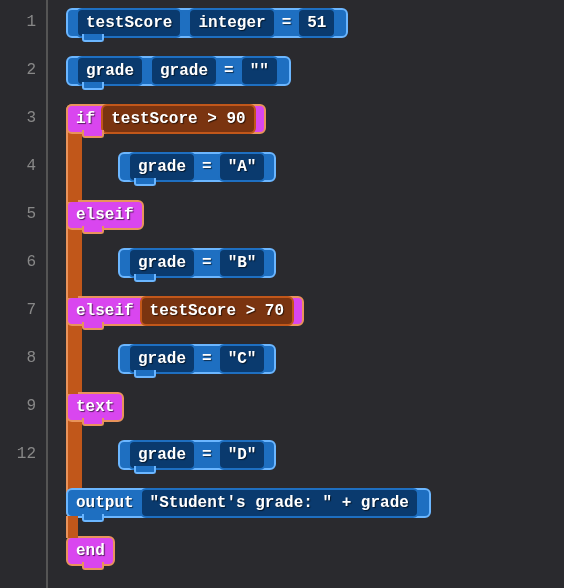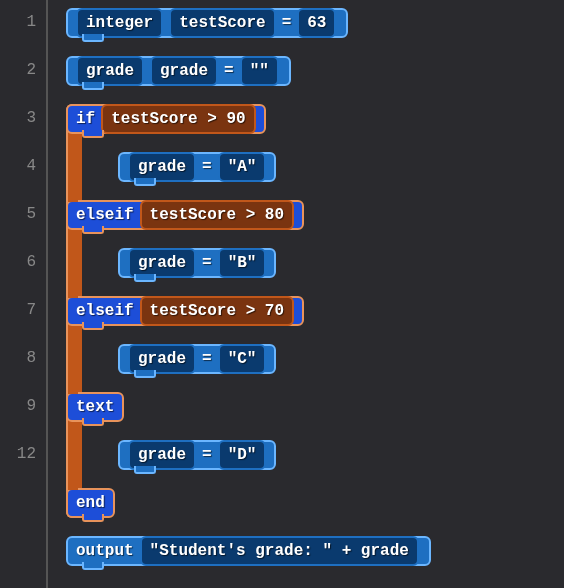--- a/index.html
+++ b/index.html
@@ -67,21 +67,21 @@
   }
   .blue-outer {
     background: #1e6fc1;
     border-color: #6bb6ff;
   }
   .blue-inner {
     background: #0a3a6e;
     border-color: #1e6fc1;
   }
   .orange-outer {
-    background: #1d4ed8;
+    background: #d946ef;
     border-color: #e8935b;
   }
   .orange-inner {
     background: #7a3410;
     border-color: #c1571a;
   }
   .nested { gap: 6px; display: inline-flex; align-items: center; }
   .indent1 { margin-left: 0; }
   .indent2 { margin-left: 52px; }
   .rail-orange {
@@ -126,24 +126,24 @@
   <div class="gutter-line">9</div>
   <div class="gutter-line">12</div>
 </div>
 
 <div class="editor">
   <div class="rail-orange"></div>
 
   <div class="row indent1">
     <span class="block blue-outer notch-bottom wide-block">
       <span class="nested">
+        <span class="block blue-inner">testScore</span>
         <span class="block blue-inner">integer</span>
-        <span class="block blue-inner">testScore</span>
-        <span>=</span>
-        <span class="block blue-inner">63</span>
+        <span>=</span>
+        <span class="block blue-inner">51</span>
       </span>
     </span>
   </div>
 
   <div class="row indent1">
     <span class="block blue-outer notch-bottom wide-block">
       <span class="nested">
         <span class="block blue-inner">grade</span>
         <span class="block blue-inner">grade</span>
         <span>=</span>
@@ -168,21 +168,20 @@
         <span>=</span>
         <span class="block blue-inner">"A"</span>
       </span>
     </span>
   </div>
 
   <div class="row indent1">
     <span class="block orange-outer notch-bottom arm">
       <span class="nested">
         <span>elseif</span>
-        <span class="block orange-inner">testScore &gt; 80</span>
       </span>
     </span>
   </div>
 
   <div class="row indent2">
     <span class="block blue-outer notch-bottom">
       <span class="nested">
         <span class="block blue-inner">grade</span>
         <span>=</span>
         <span class="block blue-inner">"B"</span>
@@ -219,27 +218,27 @@
     <span class="block blue-outer notch-bottom">
       <span class="nested">
         <span class="block blue-inner">grade</span>
         <span>=</span>
         <span class="block blue-inner">"D"</span>
       </span>
     </span>
   </div>
 
   <div class="row indent1">
-    <span class="block orange-outer notch-bottom arm">
-      <span>end</span>
-    </span>
-  </div>
-
-  <div class="row indent1">
     <span class="block blue-outer notch-bottom wide-block">
       <span class="nested">
         <span>output</span>
         <span class="block blue-inner">"Student's grade: " + grade</span>
       </span>
     </span>
   </div>
 
+  <div class="row indent1">
+    <span class="block orange-outer notch-bottom arm">
+      <span>end</span>
+    </span>
+  </div>
+
 </div>
 
 </body></html>

